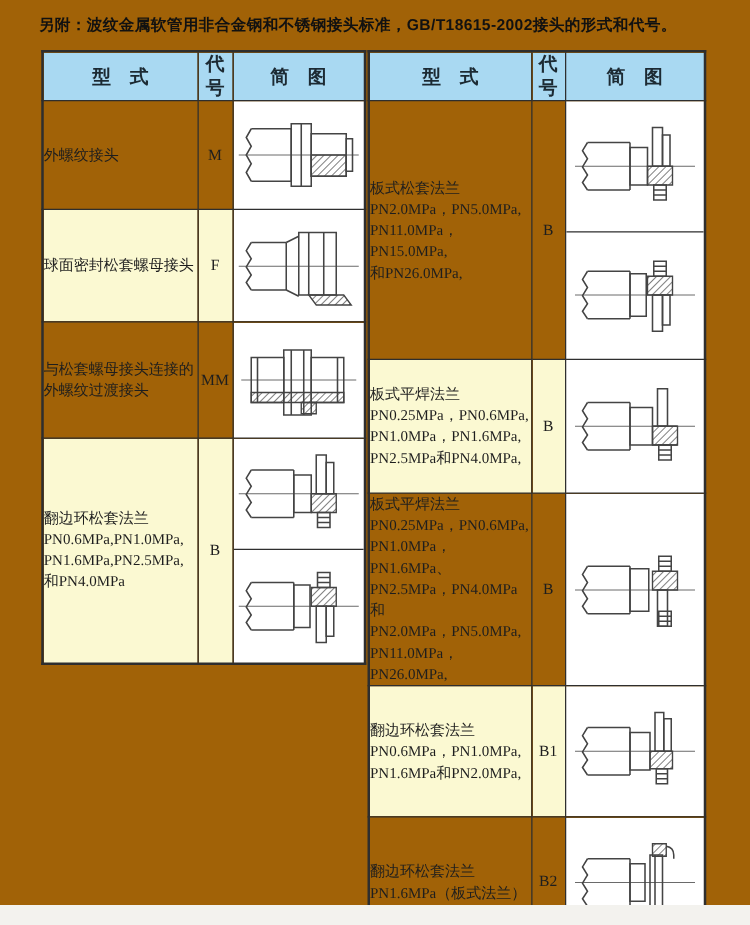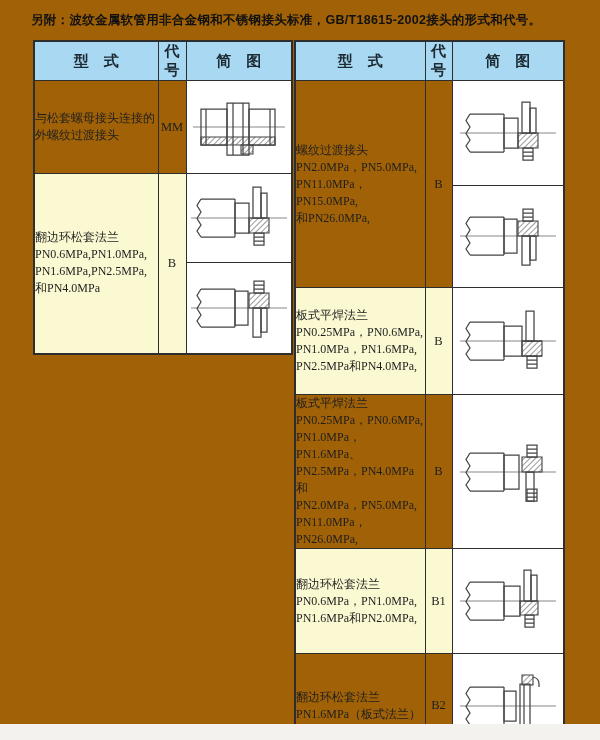--- a/index.html
+++ b/index.html
@@ -63,21 +63,67 @@
         <col style="width:28px">
         <col style="width:106px">
       </colgroup>
     <tbody>
         <tr style="height:28px">
       <th class="hcell">型　式</th>
       <th class="hcell">代号</th>
       <th class="hcell">简　图</th>
     </tr>
 
-
+    <tr style="height:87px">
+      <td class="type">外螺纹接头</td>
+      <td class="code">M</td>
+      <td class="diag">
+            <div class="dwrap">
+        <svg width="100" height="64" viewBox="0 0 100 64">
+          <defs>
+                  <pattern id="h1" patternUnits="userSpaceOnUse" width="4" height="4" patternTransform="rotate(45)">
+                    <line class="ht" x1="0" y1="0" x2="0" y2="4"></line>
+                  </pattern>
+                </defs>
+          <line class="cl" x1="2" y1="32" x2="98" y2="32"></line>
+          <path class="ln" d="M12 11 l-4 7 l4 7 l-4 7 l4 7 l-4 7 l4 7"></path>
+          <path class="ln" d="M12 11 H44 M12 53 H44 M44 11 V53"></path>
+          <rect class="ln" x="44" y="7" width="16" height="50"></rect>
+                <line class="ln" x1="52" y1="7" x2="52" y2="57"></line>
+          <rect class="ln" x="60" y="15" width="28" height="34"></rect>
+          <rect x="60" y="32" width="28" height="17" fill="url(#h1)" stroke="#444" stroke-width="1.1"></rect>
+          <rect class="ln" x="88" y="19" width="5" height="26"></rect>
+        </svg>
+      </div>
+          </td>
+    </tr>
+
+    <tr style="height:90px">
+      <td class="type hl">球面密封松套螺母接头</td>
+      <td class="code hl">F</td>
+      <td class="diag">
+            <div class="dwrap">
+        <svg width="100" height="64" viewBox="0 0 100 64">
+          <defs>
+                  <pattern id="h2" patternUnits="userSpaceOnUse" width="4" height="4" patternTransform="rotate(45)">
+                    <line class="ht" x1="0" y1="0" x2="0" y2="4"></line>
+                  </pattern>
+                </defs>
+          <line class="cl" x1="2" y1="32" x2="98" y2="32"></line>
+          <path class="ln" d="M12 13 l-4 6.5 l4 6.5 l-4 6.5 l4 6.5 l-4 6 l4 6"></path>
+          <path class="ln" d="M12 13 H40 M12 51 H40 M40 13 V51"></path>
+          <path class="ln" d="M40 13 L50 8 M40 51 L50 56"></path>
+          <rect class="ln" x="50" y="5" width="30" height="50"></rect>
+          <line class="ln" x1="58" y1="5" x2="58" y2="55"></line>
+                <line class="ln" x1="70" y1="5" x2="70" y2="55"></line>
+          <path d="M58 55 L86 55 L92 63 L64 63 Z" fill="url(#h2)" stroke="#444" stroke-width="1.1"></path>
+        </svg>
+      </div>
+          </td>
+    </tr>
 
     <tr style="height:93px">
       <td class="type">与松套螺母接头连接的
 外螺纹过渡接头</td>
       <td class="code">MM</td>
       <td class="diag">
             <div class="dwrap">
         <svg width="100" height="64" viewBox="0 0 100 64">
           <defs>
                   <pattern id="h3" patternUnits="userSpaceOnUse" width="4" height="4" patternTransform="rotate(45)">
@@ -156,21 +202,21 @@
         <col style="width:112px">
       </colgroup>
     <tbody>
         <tr style="height:28px">
       <th class="hcell">型　式</th>
       <th class="hcell">代号</th>
       <th class="hcell">简　图</th>
     </tr>
 
     <tr style="height:207px">
-      <td class="type">螺纹过渡接头
+      <td class="type">板式松套法兰
 PN2.0MPa，PN5.0MPa,
 PN11.0MPa，PN15.0MPa,
 和PN26.0MPa,</td>
       <td class="code">B</td>
       <td class="diag">
         <div class="half" style="height:103px">
           <svg width="100" height="66" viewBox="0 0 100 66">
             <defs>
                   <pattern id="h7" patternUnits="userSpaceOnUse" width="4" height="4" patternTransform="rotate(45)">
                     <line class="ht" x1="0" y1="0" x2="0" y2="4"></line>

